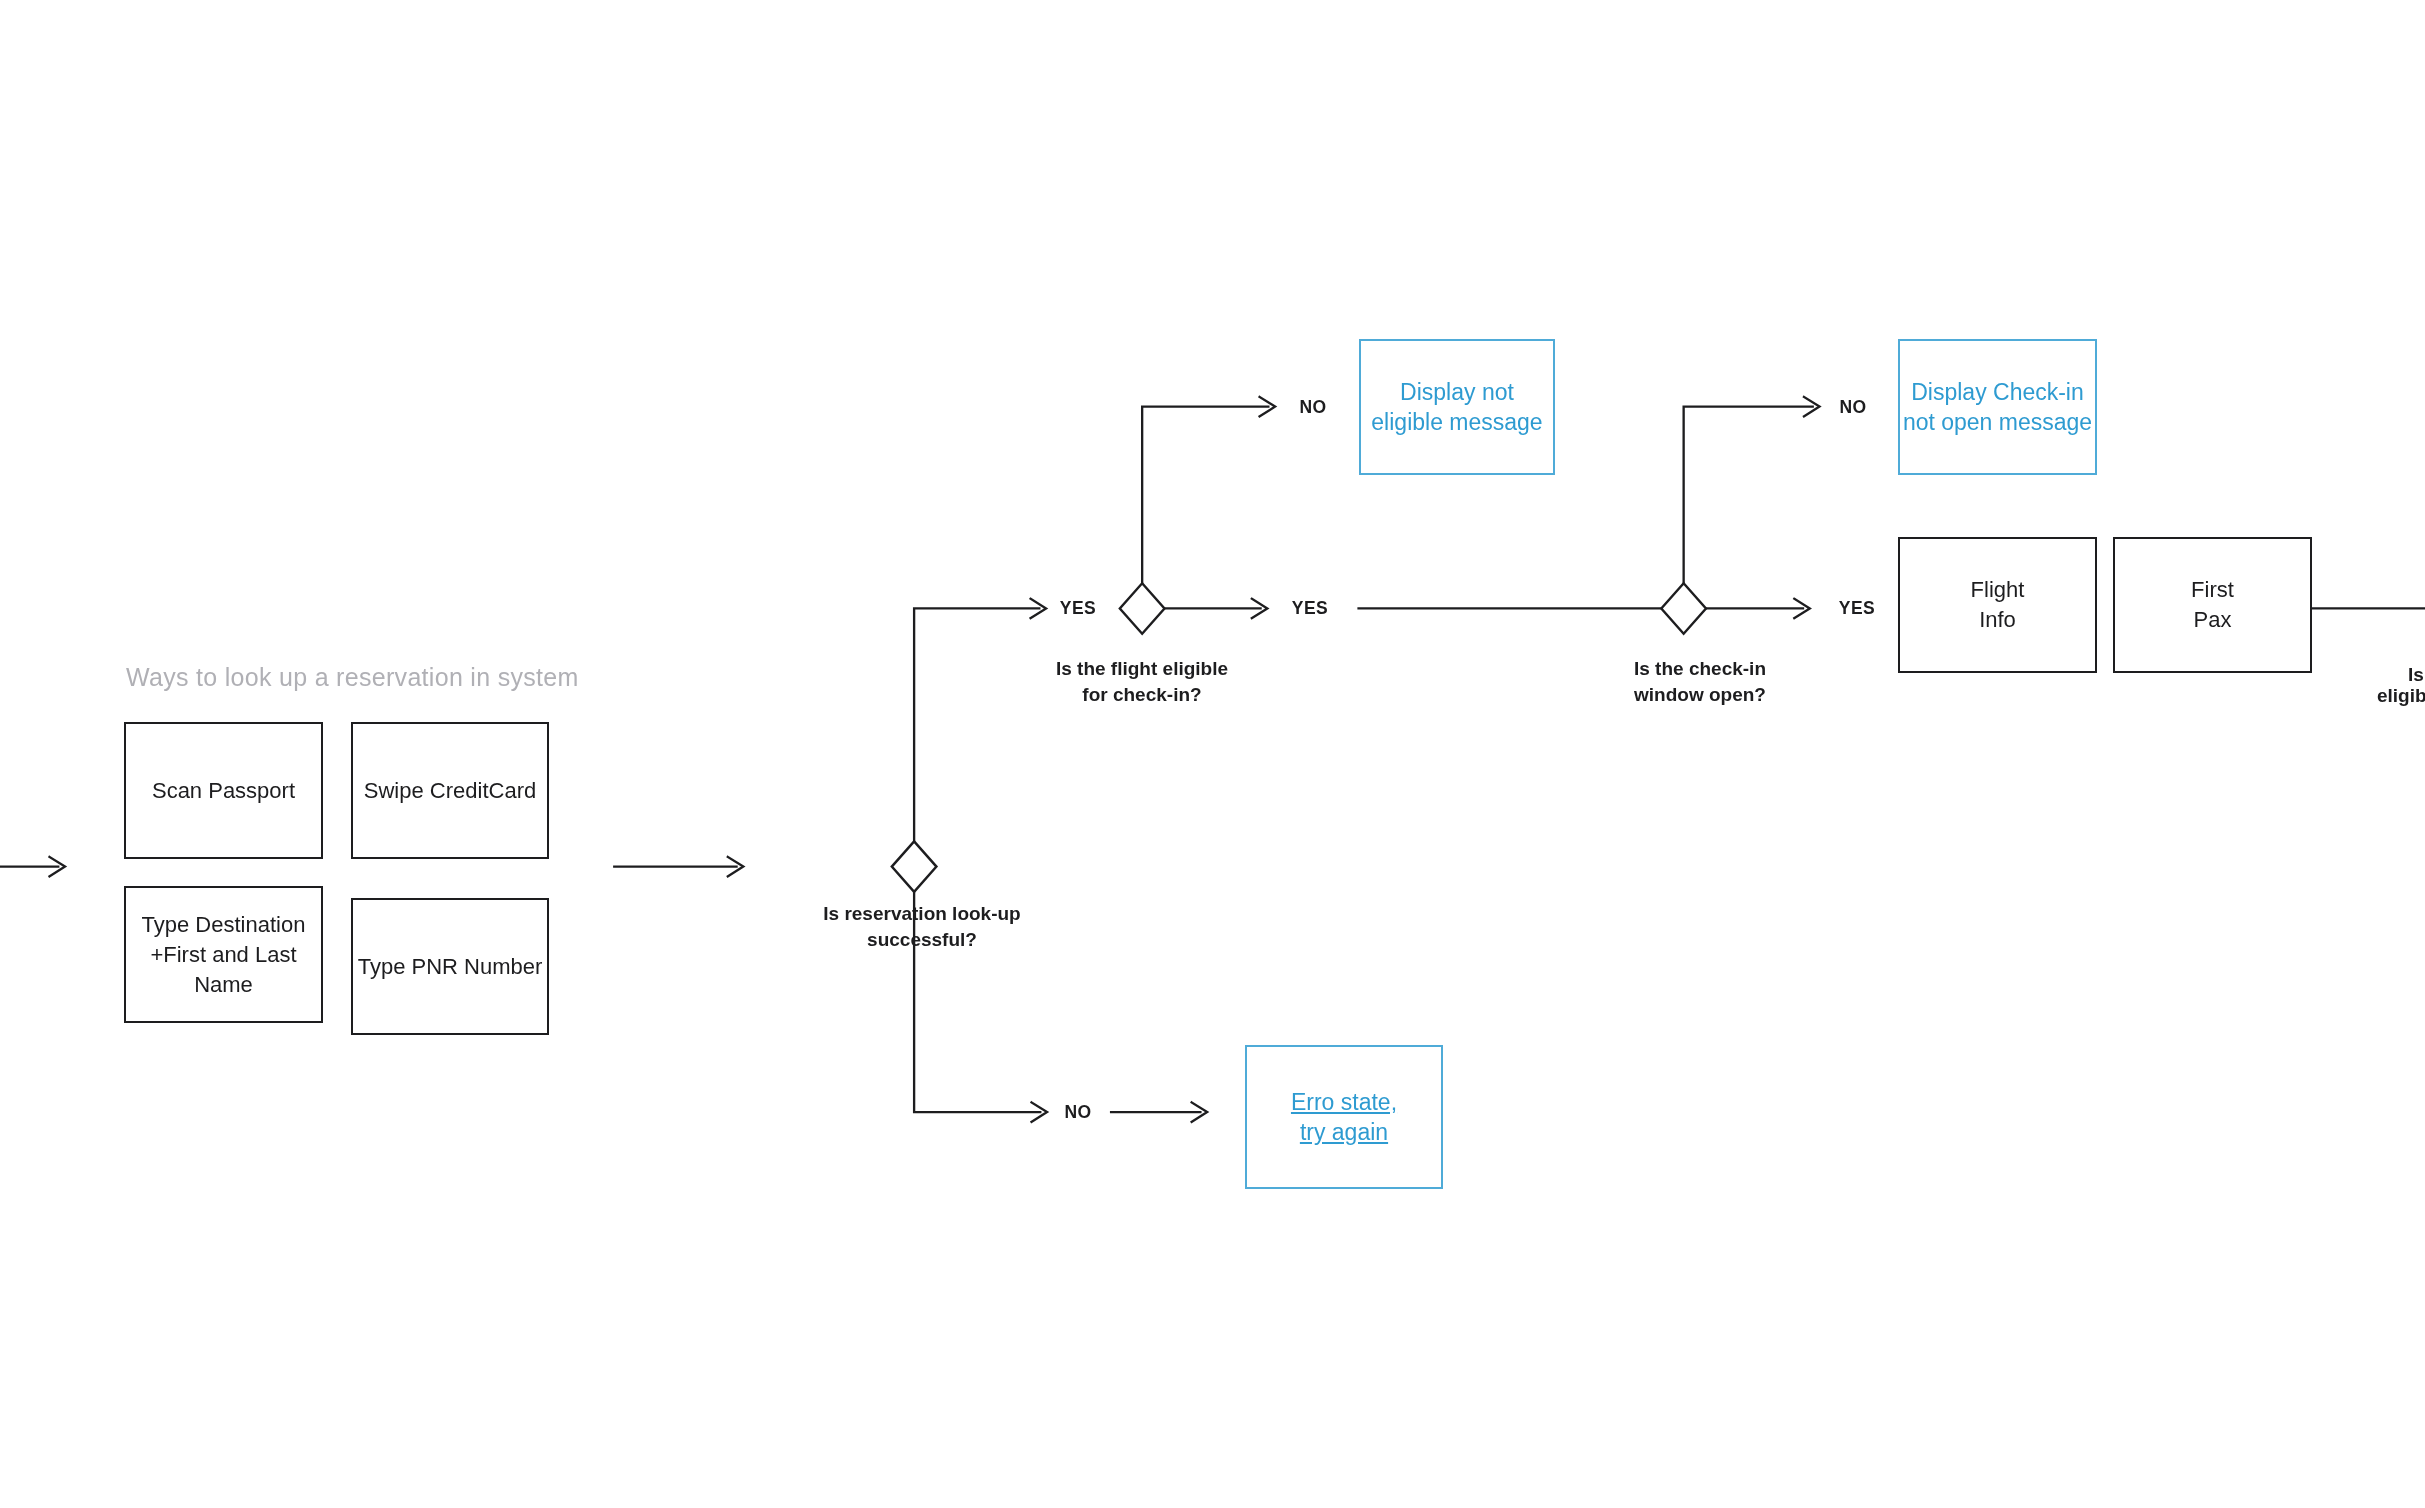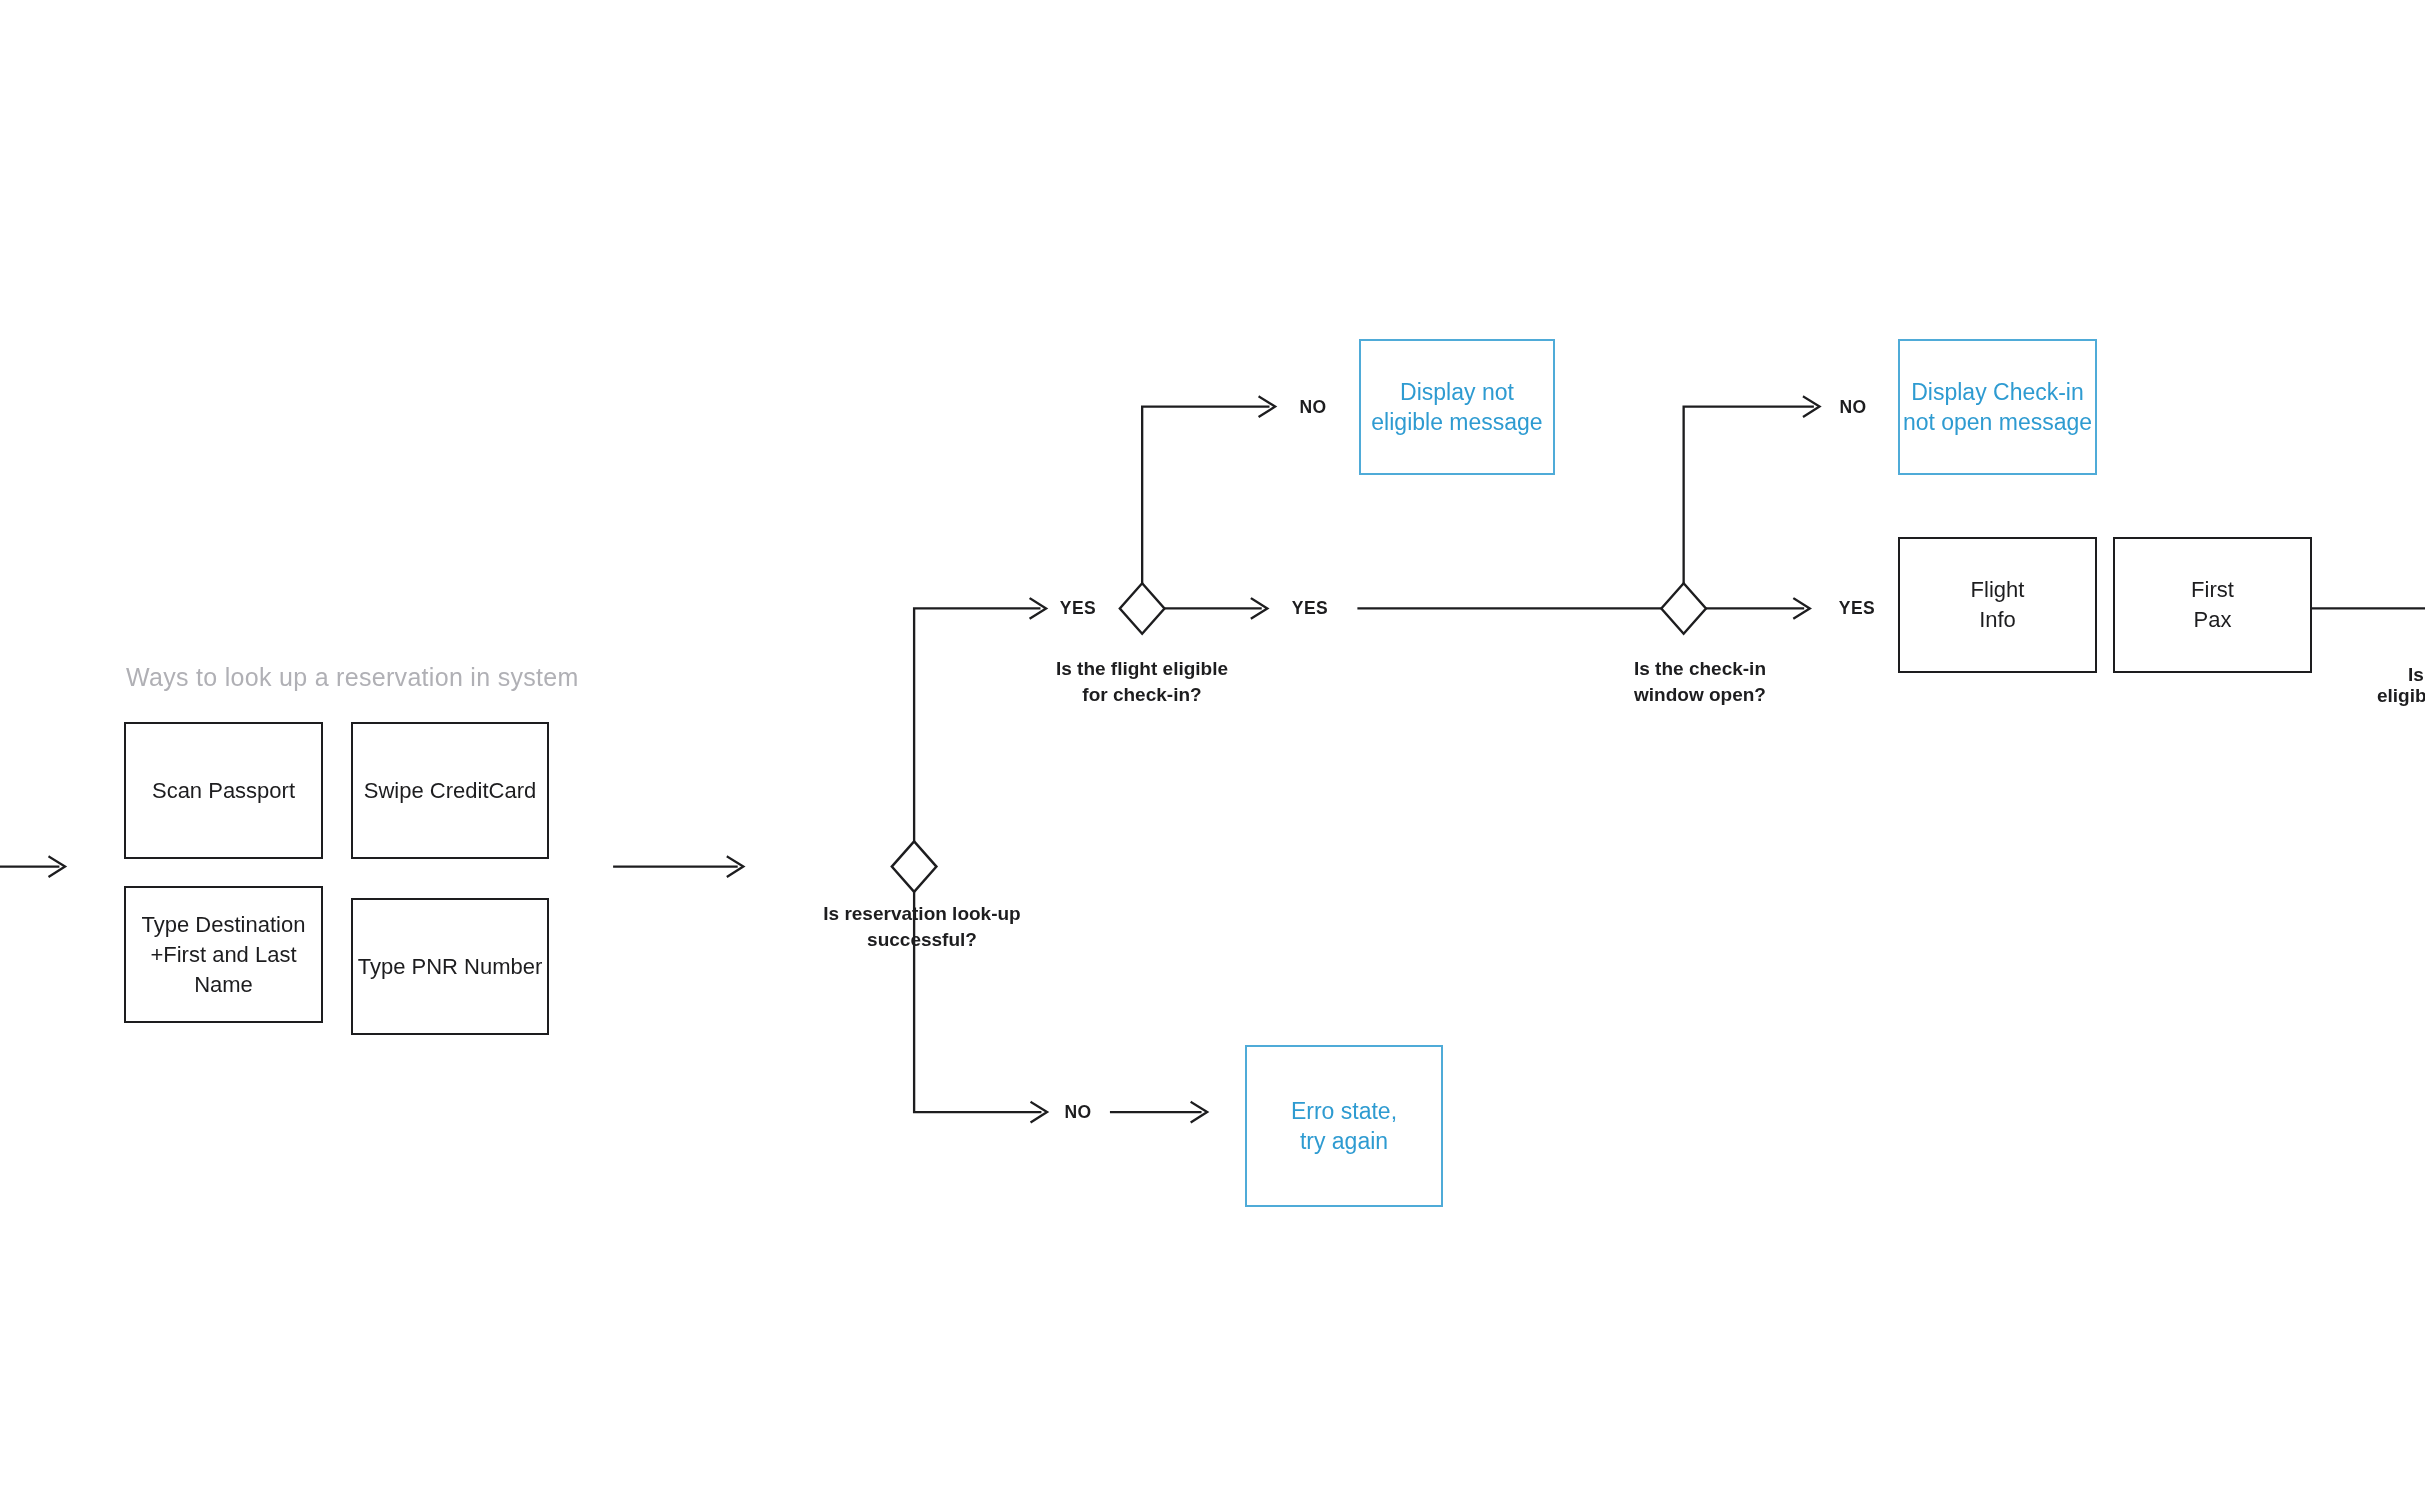--- a/index.html
+++ b/index.html
@@ -71,21 +71,21 @@
   <div class="node" style="left:351px; top:722px; width:198px; height:137px;">Swipe CreditCard</div>
   <div class="node" style="left:124px; top:886px; width:199px; height:137px;">Type Destination
 +First and Last
 Name</div>
   <div class="node" style="left:351px; top:886px; width:198px; height:137px;margin-top:12px;">Type PNR Number</div>
 
   <div class="node blue" style="left:1359px; top:339px; width:196px; height:136px;">Display not
 eligible message</div>
   <div class="node blue" style="left:1898px; top:339px; width:199px; height:136px;">Display Check-in
 not open message</div>
-  <div class="node blue" style="left:1245px; top:1045px; width:198px; height:162px;">Erro state,
+  <div class="node blue" style="left:1245px; top:1045px; width:198px; height:144px;text-decoration:underline;">Erro state,
 try again</div>
 
   <div class="node" style="left:1898px; top:537px; width:199px; height:136px;">Flight
 Info</div>
   <div class="node" style="left:2113px; top:537px; width:199px; height:136px;">First
 Pax</div>
 
   <div class="qlabel" style="left:914px; top:901px;margin-left:8px;">Is reservation look-up
 successful?</div>
   <div class="qlabel" style="left:1142px; top:656px;">Is the flight eligible

